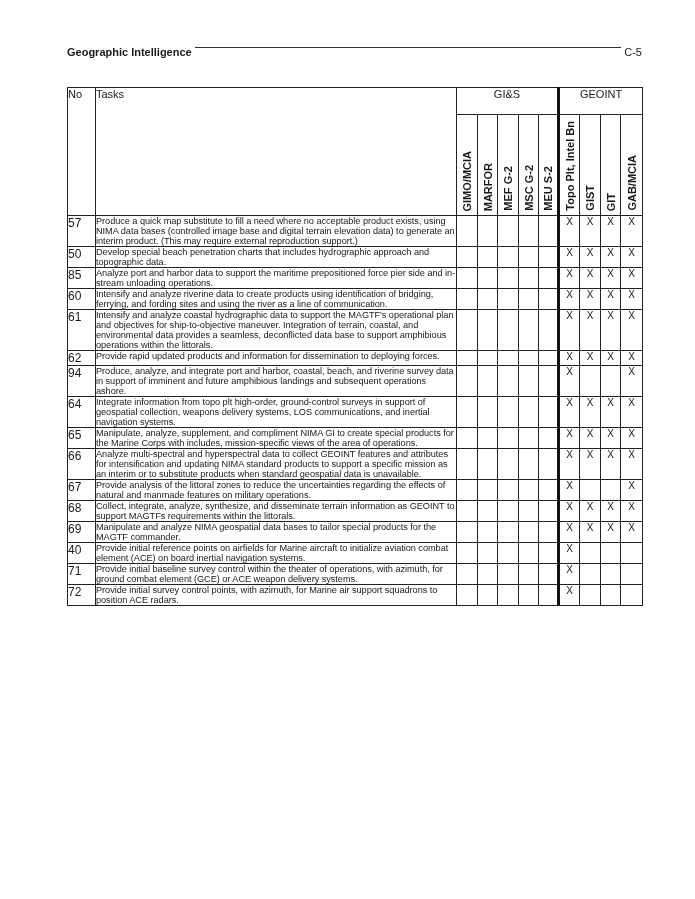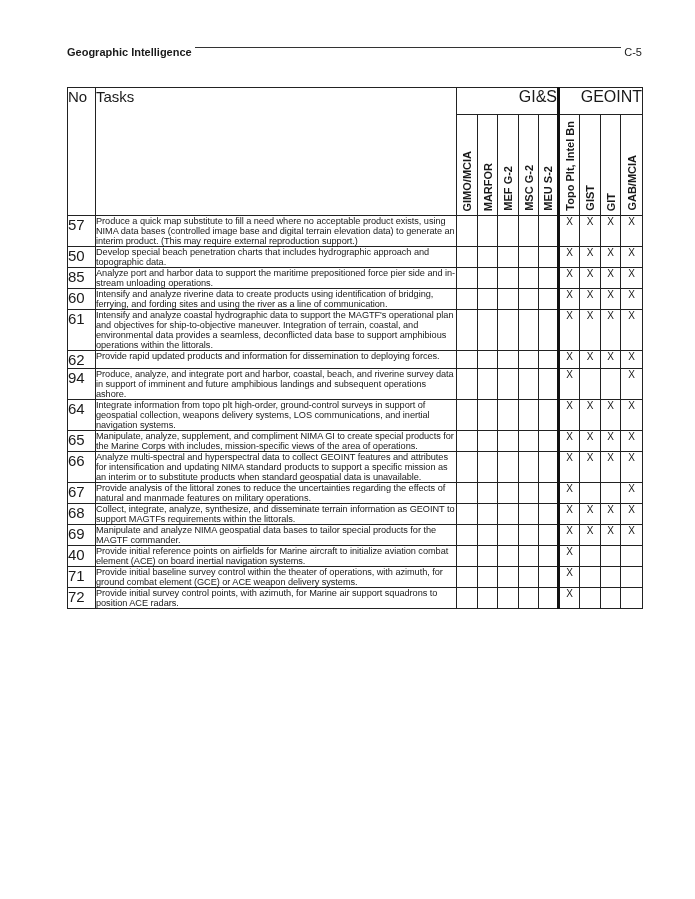--- a/index.html
+++ b/index.html
@@ -7,28 +7,28 @@
          font-family: "Liberation Sans", sans-serif; color: #1a1a1a; }
   .header { position: absolute; left: 67px; top: 46px; width: 575px; height: 14px;
             display: flex; }
   .header .title { font-weight: bold; font-size: 11px; white-space: nowrap; }
   .header .rule { flex: 1; height: 0; border-top: 1px solid #333; margin: 0 3px; position: relative; top: 1px; }
   .header .page { font-weight: normal; font-size: 11px; }
 
   table.grid { position: absolute; left: 67px; top: 87px; border-collapse: collapse;
                table-layout: fixed; width: 575px; }
   table.grid td, table.grid th { border: 1px solid #222; padding: 0; vertical-align: top; font-weight: normal; }
-  th.group { height: 26px; font-weight: bold; font-size: 16px; text-align: right; vertical-align: middle; margin-top: 8px; }
-  th.no-h, th.task-h { vertical-align: bottom; font-weight: bold; font-size: 15px; padding-bottom: 3px; }
+  th.group { height: 26px; font-weight: bold; font-size: 11px; text-align: center; vertical-align: middle; margin-top: 8px; }
+  th.no-h, th.task-h { vertical-align: bottom; font-weight: bold; font-size: 11px; padding-bottom: 3px; }
   th.no-h { text-align: left; padding-left: 2px; }
   th.task-h { text-align: left; }
   th.rot { height: 100px; position: relative; border-left-color: #888; }
   th.rot .v { position: absolute; left: 50%; bottom: 4px; transform: translateX(-50%) rotate(180deg);
               writing-mode: vertical-rl; font-weight: bold; font-size: 11px; white-space: nowrap; line-height: 1; }
-  td.no { font-size: 15px; padding: 3px 0 0 4px; }
+  td.no { font-size: 12px; padding: 3px 0 0 4px; }
   td.task { font-size: 9.2px; line-height: 10px; padding: 3px 4px 3px 4px; letter-spacing: -0.05px; margin-top: 28px; }
   td.mark { text-align: center; font-size: 10px; padding-top: 2px; border-left-color: #999; }
   .thick-l { border-left: 3px solid #111 !important; }
   .dark-l { border-left: 1px solid #222 !important; }
 </style>
 </head>
 <body>
 
 <div class="header">
   <span class="title">Geographic Intelligence</span>

